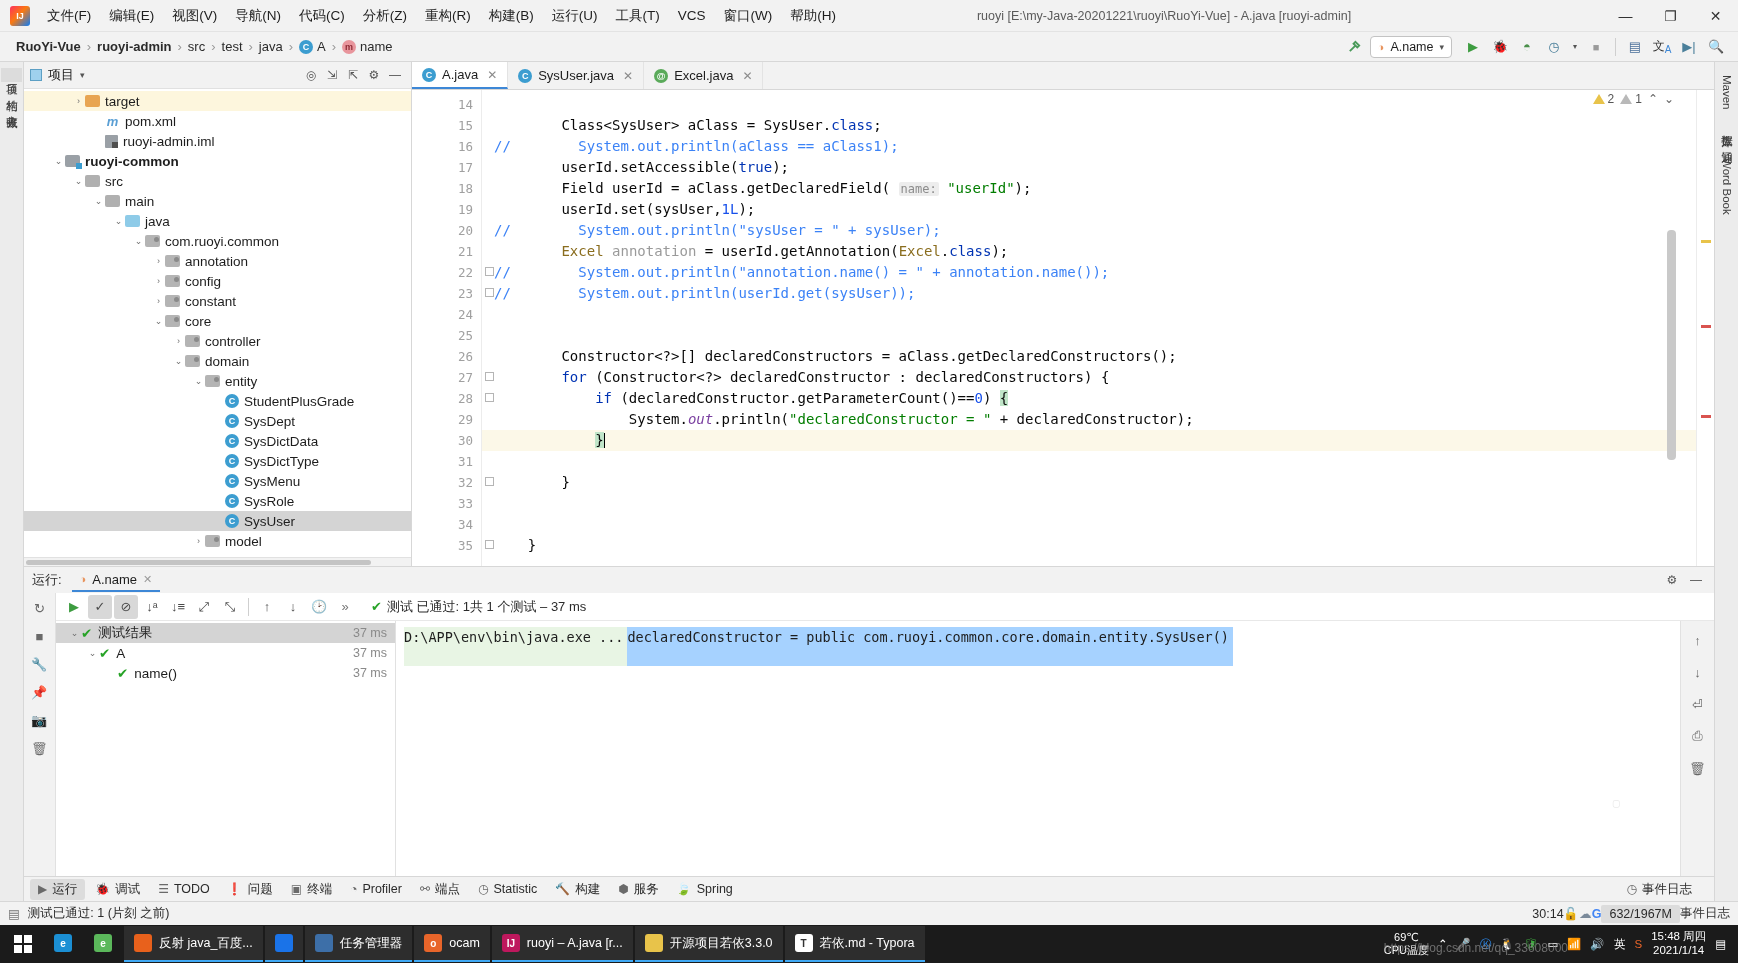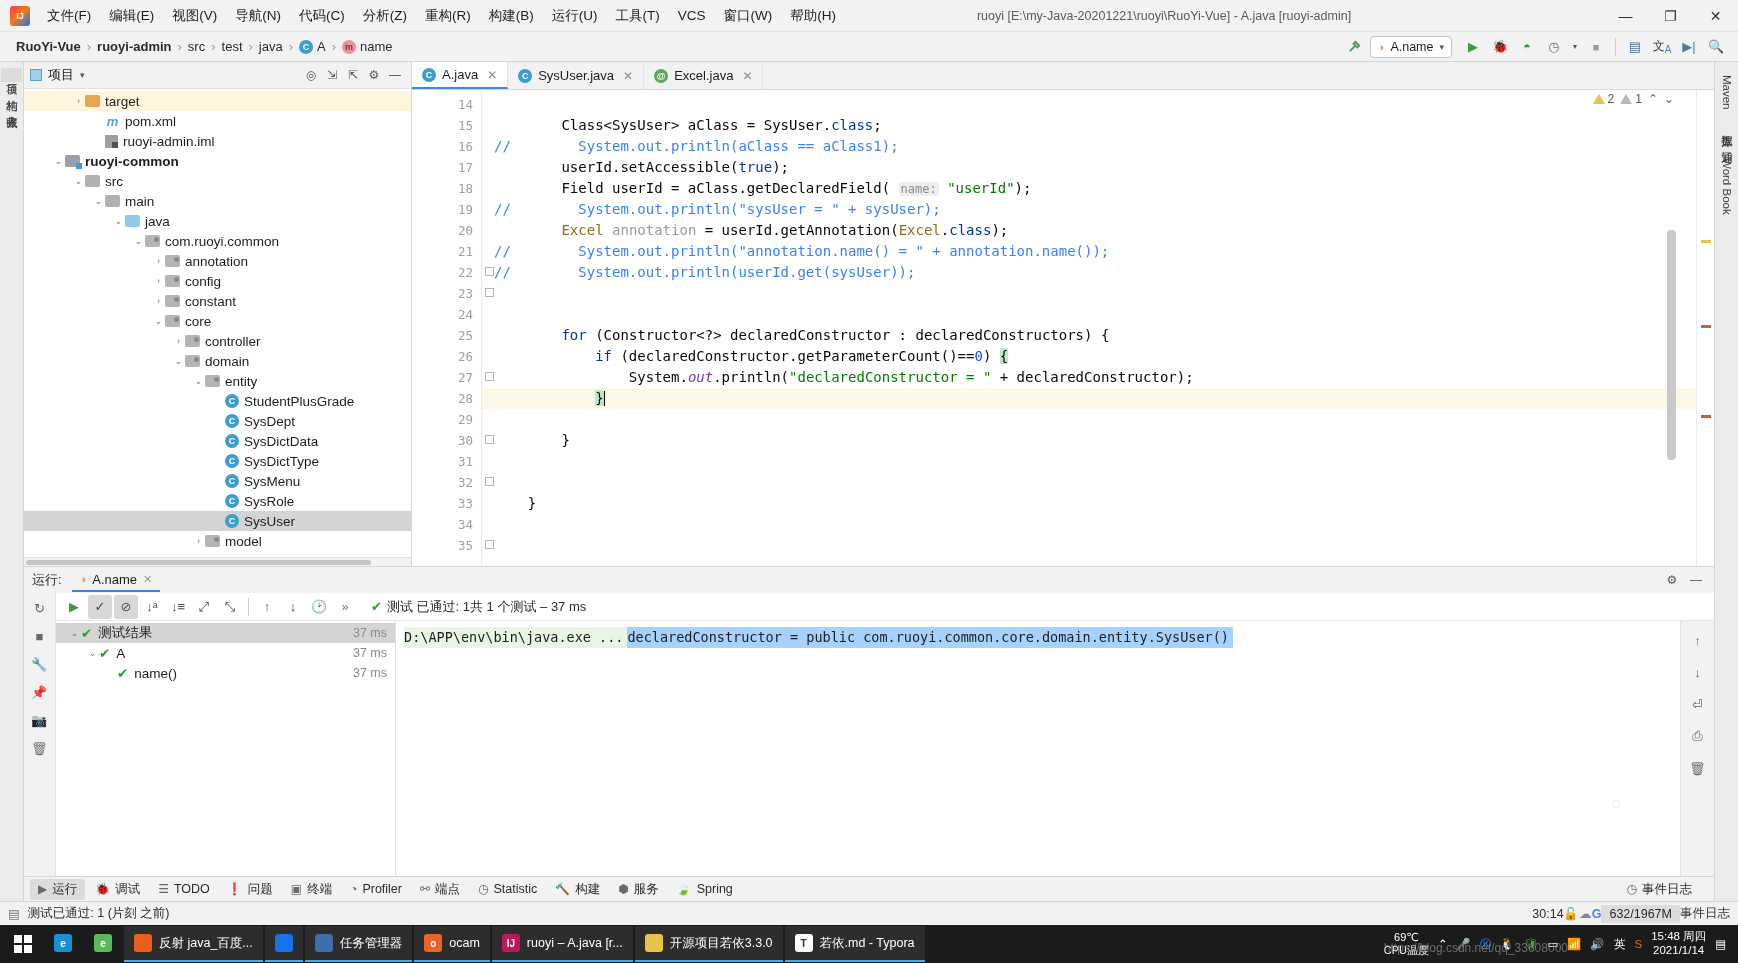--- a/index.html
+++ b/index.html
@@ -124,21 +124,21 @@
   .rt { width:24px;height:24px;display:flex;align-items:center;justify-content:center;color:#4a4a4a;font-size:13px;border-radius:3px;}
   .rt.pressed { background:#d8d8d8; }
   .status-line { margin-left:12px; font-size:13px; color:#2b2b2b; display:flex;align-items:center;gap:5px;}
   .chk { color:#27a327; font-weight:bold; }
   .run-split { flex:1; display:flex; min-height:0;}
   .test-tree { width:340px; flex:0 0 340px; border-right:1px solid #e1e1e1; font-size:13.5px; padding-top:2px;}
   .ttr { height:20px; display:flex;align-items:center;padding-right:8px;}
   .ttr.sel { background:#d4d4d4; }
   .ttr .dur { margin-left:auto; color:#8a8a8a; font-size:12.5px;}
   .console { flex:1; padding:6px 0 0 8px; font-family:"DejaVu Sans Mono", monospace; font-size:13.5px; position:relative; overflow:hidden;}
-  .cl { height:21px; line-height:21px; white-space:pre;}
+  .cl { height:39px; line-height:21px; white-space:pre;}
   .cl.greenbg { background:#e8f5e4; display:inline-block; padding-right:4px;}
   .cl.selbg { background:#a6d2ff; display:inline-block; padding-right:4px;}
   .console-right { width:34px; flex:0 0 34px; border-left:1px solid #e1e1e1; background:#f2f2f2; display:flex;flex-direction:column;align-items:center;padding-top:8px;gap:10px;}
   .cr { width:24px;height:22px;display:flex;align-items:center;justify-content:center;color:#666;font-size:13px;border-radius:3px;}
   .wm { position:absolute; right:60px; bottom:66px; opacity:.30; font-size:12px; color:#b9b9b9; }
 
   
   .bottombar { height:25px; background:#f2f2f2; border-top:1px solid #d7d7d7; display:flex; align-items:center; padding:0 6px; gap:2px; flex:0 0 25px;}
   .bt { display:flex;align-items:center;gap:5px;font-size:12.5px;color:#2b2b2b;padding:2px 8px;border-radius:3px;cursor:default;white-space:nowrap;}
   .bt.active{background:#dcdcdc;}
@@ -472,26 +472,28 @@
                 </span>
                 <span style="color:#666;">⌃</span>
                 <span style="color:#666;">⌄</span>
               </div>
               <div class="vscroll"></div>
             <div class="cline"></div>
                 <div class="cline"><span>        Class&lt;SysUser&gt; aClass = SysUser.</span><span class="kw">class</span><span>;</span></div>
                 <div class="cline"><span class="cmt">//        System.out.println(aClass == aClass1);</span></div>
                 <div class="cline"><span>        userId.setAccessible(</span><span class="kw">true</span><span>);</span></div>
                 <div class="cline"><span>        Field userId = aClass.getDeclaredField( </span><span class="param-hint">name:</span><span> </span><span class="str">"userId"</span><span>);</span></div>
+                <div class="cline"><span>        userId.set(sysUser,</span><span class="num">1L</span><span>);</span></div>
                 <div class="cline"><span class="cmt">//        System.out.println("sysUser = " + sysUser);</span></div>
                 <div class="cline"><span>        </span><span class="typ">Excel</span><span> </span><span class="grey">annotation</span><span> = userId.getAnnotation(</span><span class="typ">Excel</span><span>.</span><span class="kw">class</span><span>);</span></div>
                 <div class="cline"><span class="cmt">//        System.out.println("annotation.name() = " + annotation.name());</span></div>
                 <div class="cline"><span class="cmt">//        System.out.println(userId.get(sysUser));</span></div>
                 <div class="cline"></div>
                 <div class="cline"></div>
+                <div class="cline"><span>        Constructor&lt;?&gt;[] declaredConstructors = aClass.getDeclaredConstructors();</span></div>
                 <div class="cline"><span>        </span><span class="kw">for</span><span> (Constructor&lt;?&gt; declaredConstructor : declaredConstructors) {</span></div>
                 <div class="cline"><span>            </span><span class="kw">if</span><span> (declaredConstructor.getParameterCount()==</span><span class="num">0</span><span>) </span><span class="brace-hl">{</span></div>
                 <div class="cline"><span>                System.</span><span class="fld">out</span><span>.println(</span><span class="str">"declaredConstructor = "</span><span> + declaredConstructor);</span></div>
                 <div class="cline hl"><span>            </span><span class="brace-hl">}</span><span class="caret"></span></div>
                 <div class="cline"></div>
                 <div class="cline"><span>        }</span></div>
                 <div class="cline"></div>
                 <div class="cline"></div>
                 <div class="cline"><span>    }</span></div>
               </div>

